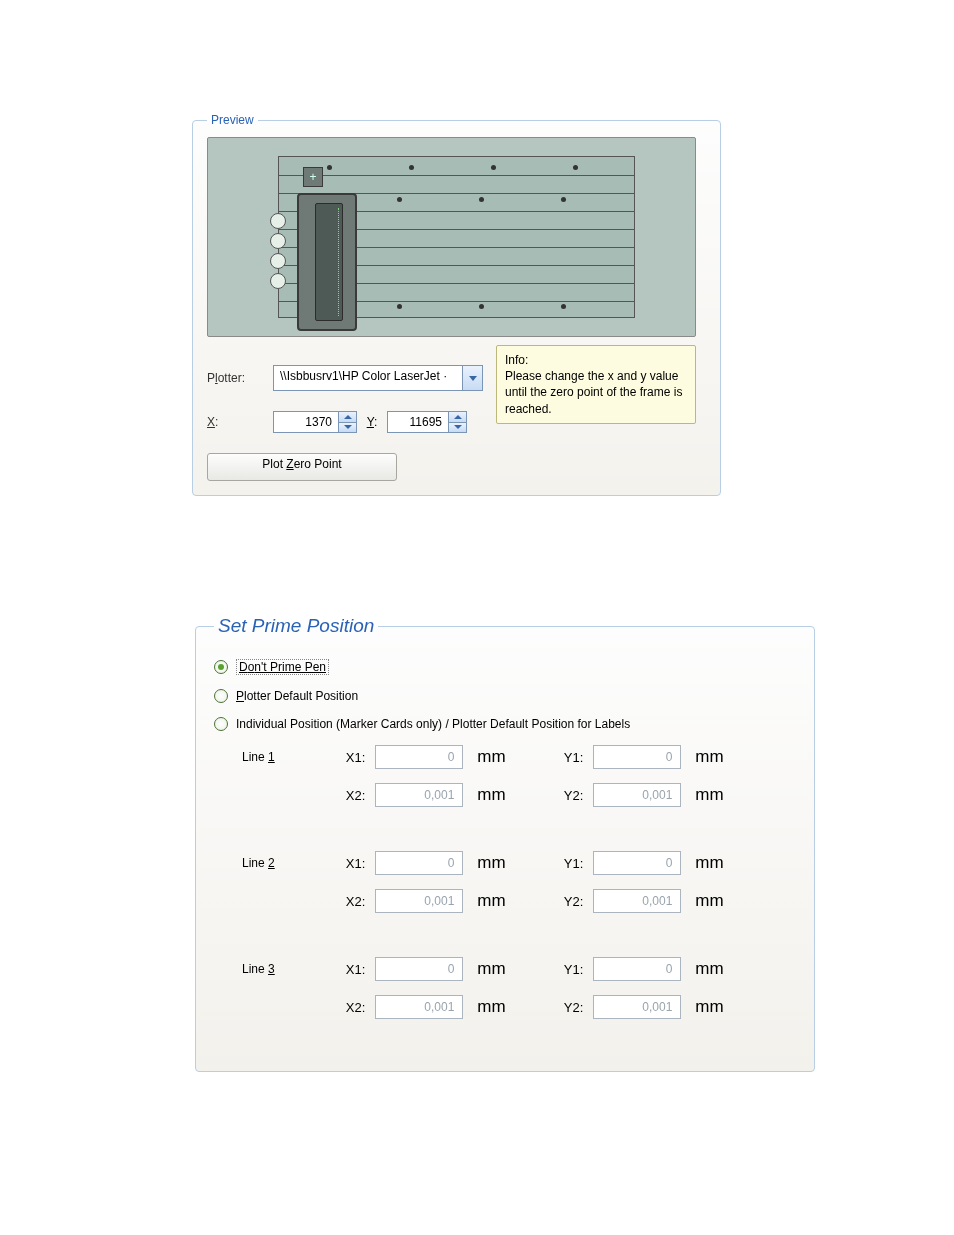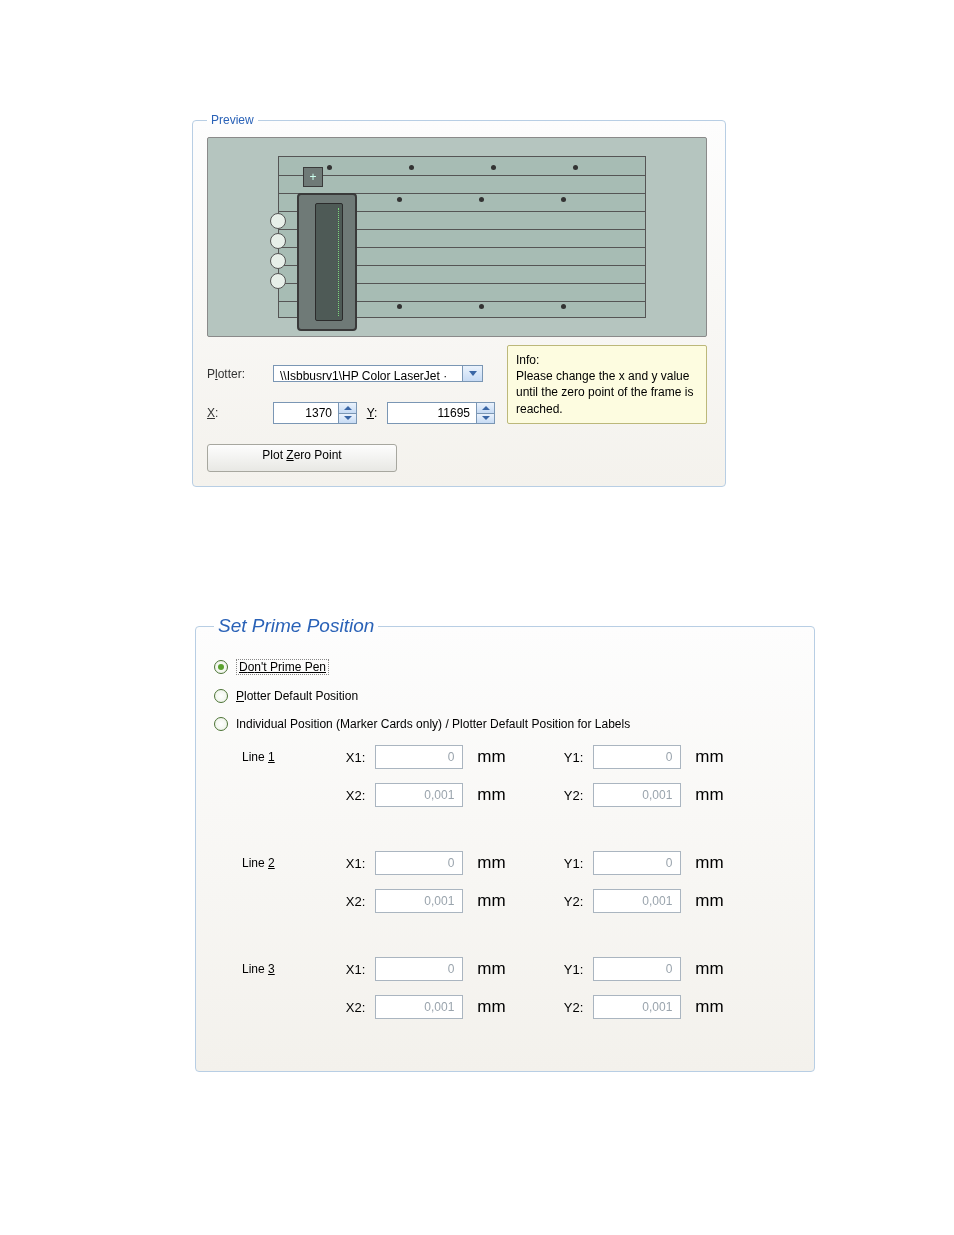--- a/index.html
+++ b/index.html
@@ -4,21 +4,21 @@
 <style>
   * { box-sizing: border-box; font-family: Tahoma, Arial, sans-serif; font-size: 12px; }
   body { margin: 0; background: #fff; width: 954px; height: 1235px; position: relative; }
 
   .panel1 { position: absolute; left: 192px; top: 113px; width: 529px; }
   .panel2 { position: absolute; left: 195px; top: 615px; width: 620px; }
 
   fieldset.preview {
     border: 1px solid #b8cee4;
     border-radius: 4px;
-    padding: 10px 18px 14px 14px;
+    padding: 10px 24px 14px 14px;
     margin: 0;
     background: linear-gradient(#fdfdfd,#f4f2ed);
   }
   fieldset.preview > legend {
     color: #2a62b7;
     padding: 0 4px;
     font-size: 12px;
   }
 
   .preview-canvas {
@@ -41,21 +41,21 @@
   .module .crossbox { position:absolute; left:4px; top:-28px; width:20px; height:20px; border:1px solid #3a3a3a; background:#6f7a77; color:#cfe; font-size:12px; line-height:18px; text-align:center; }
   .module .slot { position:absolute; left:16px; top:8px; width:28px; bottom:8px; background:#4e5a56; border:1px solid #2c2c2c; border-radius:2px; }
   .module .slot::after { content:""; position:absolute; right:3px; top:4px; bottom:4px; width:3px; border-right:1px dotted #7bd87b; }
 
   .controls-row { display:flex; gap:12px; align-items:flex-start; }
   .left-controls { flex:1; }
   .row { display:flex; align-items:center; margin:20px 0; gap:6px; }
   .row .lbl { width:60px; color:#333; }
   .row .lbl u { text-decoration: underline; }
 
-  .combo { display:flex; border:1px solid #7a96b4; background:#fff; height:17px; width:210px; }
+  .combo { display:flex; border:1px solid #7a96b4; background:#fff; height:26px; width:210px; }
   .combo .val { flex:1; padding:3px 6px; white-space:nowrap; overflow:hidden; text-overflow:ellipsis; }
   .combo .btn { width:20px; background:linear-gradient(#eaf2fc,#c7dbf4); border-left:1px solid #7a96b4; display:flex; align-items:center; justify-content:center; color:#3a66a5; }
   .chev { width:0;height:0;border-left:4px solid transparent;border-right:4px solid transparent;border-top:5px solid #3a66a5; }
 
   .spinner { display:flex; border:1px solid #7a96b4; background:#fff; height:22px; width:84px; }
   .spinner .num { flex:1; padding:3px 6px; text-align:right; }
   .spinner .btns { width:18px; border-left:1px solid #7a96b4; display:flex; flex-direction:column; }
   .spinner .btns > div { flex:1; display:flex; align-items:center; justify-content:center; background:linear-gradient(#eaf2fc,#c7dbf4); }
   .spinner .btns > div:first-child { border-bottom:1px solid #7a96b4; }
   .up { width:0;height:0;border-left:4px solid transparent;border-right:4px solid transparent;border-bottom:4px solid #3a66a5; }
@@ -143,21 +143,21 @@
             <div class="btns">
                 <div>
                   <div class="up"></div>
                 </div>
                 <div>
                   <div class="dn"></div>
                 </div>
               </div>
           </div>
           <span style="width:18px;text-align:center"><u>Y</u><span>:</span></span>
-          <div class="spinner" style="width:108px">
+          <div class="spinner" style="width:80px">
             <div class="num">11695</div>
             <div class="btns">
                 <div>
                   <div class="up"></div>
                 </div>
                 <div>
                   <div class="dn"></div>
                 </div>
               </div>
           </div>

